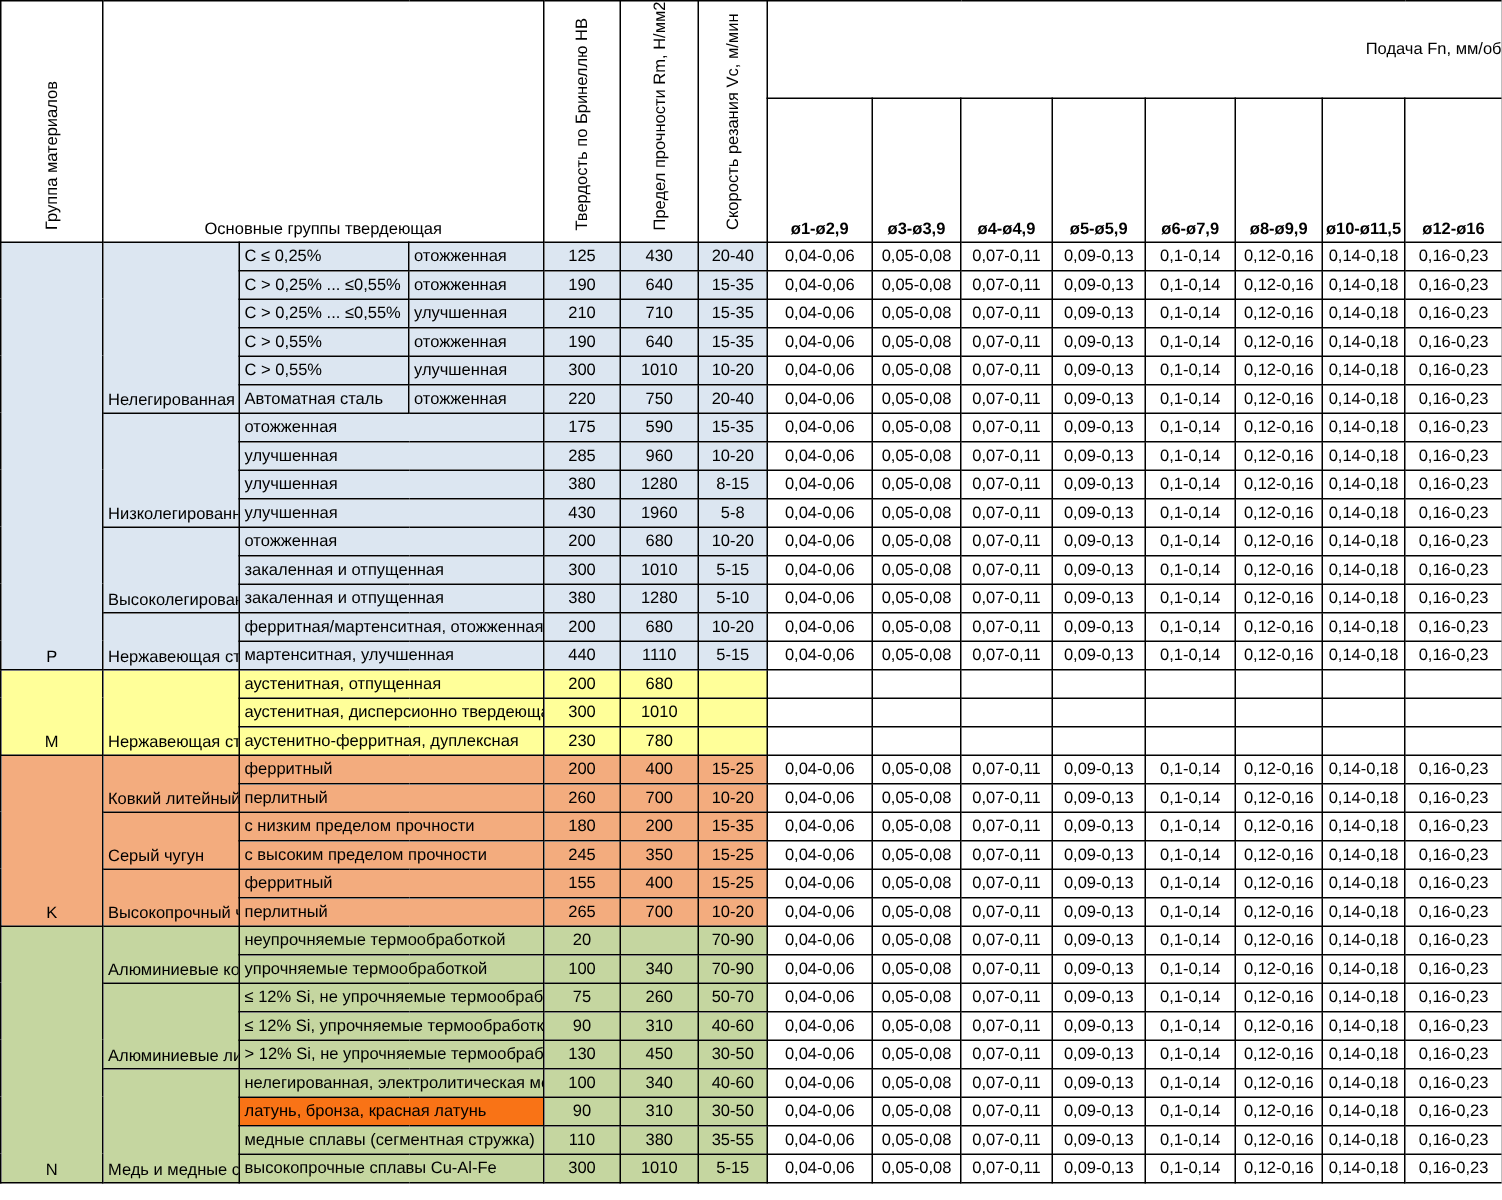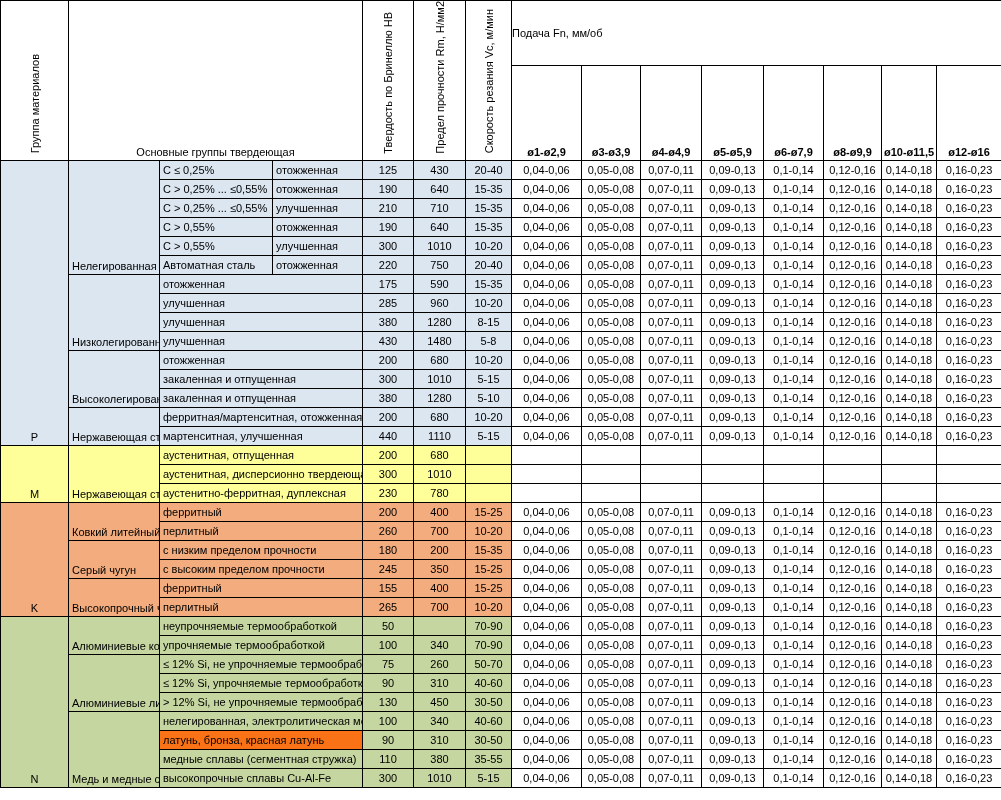--- a/index.html
+++ b/index.html
@@ -2,21 +2,21 @@
 <html><head>
 <meta charset="utf-8">
 <style>
   html,body{margin:0;padding:0;background:#fff;}
   body{width:1001px;height:800px;overflow:hidden;color:#000;
        font-family:"Liberation Sans",sans-serif;font-size:11px;}
   table{border-collapse:collapse;table-layout:fixed;width:1001px;}
   td,th{border:1px solid #000;height:19px;box-sizing:border-box;padding:0;
         font-weight:normal;overflow:hidden;white-space:nowrap;}
   thead th{background:#fff;}
-  th.top-span{height:13px;text-align:left;vertical-align:middle;}
+  th.top-span{height:13px;text-align:right;vertical-align:middle;}
   th.dia{font-weight:bold;text-align:center;vertical-align:bottom;padding-bottom:2px;}
   th.vert{vertical-align:bottom;text-align:center;padding-bottom:4px;}
   th.main{vertical-align:bottom;text-align:center;padding-bottom:2px;}
   .rot{writing-mode:vertical-rl;transform:rotate(180deg);white-space:nowrap;display:inline-block;}
   td.txt{text-align:left;padding:0 3px;}
   td.num{text-align:center;}
   td.grp{text-align:left;vertical-align:bottom;padding:0 2px 2px 3px;}
   td.sec{text-align:center;vertical-align:bottom;padding-bottom:2px;}
   td.feed{text-align:center;background:#fff;}
 </style>
@@ -193,21 +193,21 @@
         <td class="feed num">0,07-0,11</td>
         <td class="feed num">0,09-0,13</td>
         <td class="feed num">0,1-0,14</td>
         <td class="feed num">0,12-0,16</td>
         <td class="feed num">0,14-0,18</td>
         <td class="feed num">0,16-0,23</td>
       </tr>
       <tr>
         <td class="txt" colspan="2" style="background: rgb(220, 230, 241);">улучшенная</td>
         <td class="num" style="background: rgb(220, 230, 241);">430</td>
-        <td class="num" style="background: rgb(220, 230, 241);">1480</td>
+        <td class="num" style="background: rgb(220, 230, 241);">1960</td>
         <td class="num" style="background: rgb(220, 230, 241);">5-8</td>
         <td class="feed num">0,04-0,06</td>
         <td class="feed num">0,05-0,08</td>
         <td class="feed num">0,07-0,11</td>
         <td class="feed num">0,09-0,13</td>
         <td class="feed num">0,1-0,14</td>
         <td class="feed num">0,12-0,16</td>
         <td class="feed num">0,14-0,18</td>
         <td class="feed num">0,16-0,23</td>
       </tr>
@@ -412,21 +412,21 @@
         <td class="feed num">0,09-0,13</td>
         <td class="feed num">0,1-0,14</td>
         <td class="feed num">0,12-0,16</td>
         <td class="feed num">0,14-0,18</td>
         <td class="feed num">0,16-0,23</td>
       </tr>
       <tr>
         <td class="sec" rowspan="9" style="background: rgb(197, 214, 160);">N</td>
         <td class="grp" rowspan="2" style="background: rgb(197, 214, 160);">Алюминиевые кованые сплавы</td>
         <td class="txt" colspan="2" style="background: rgb(197, 214, 160);">неупрочняемые термообработкой</td>
-        <td class="num" style="background: rgb(197, 214, 160);">50</td>
+        <td class="num" style="background: rgb(197, 214, 160);">20</td>
         <td class="num" style="background: rgb(197, 214, 160);"></td>
         <td class="num" style="background: rgb(197, 214, 160);">70-90</td>
         <td class="feed num">0,04-0,06</td>
         <td class="feed num">0,05-0,08</td>
         <td class="feed num">0,07-0,11</td>
         <td class="feed num">0,09-0,13</td>
         <td class="feed num">0,1-0,14</td>
         <td class="feed num">0,12-0,16</td>
         <td class="feed num">0,14-0,18</td>
         <td class="feed num">0,16-0,23</td>

